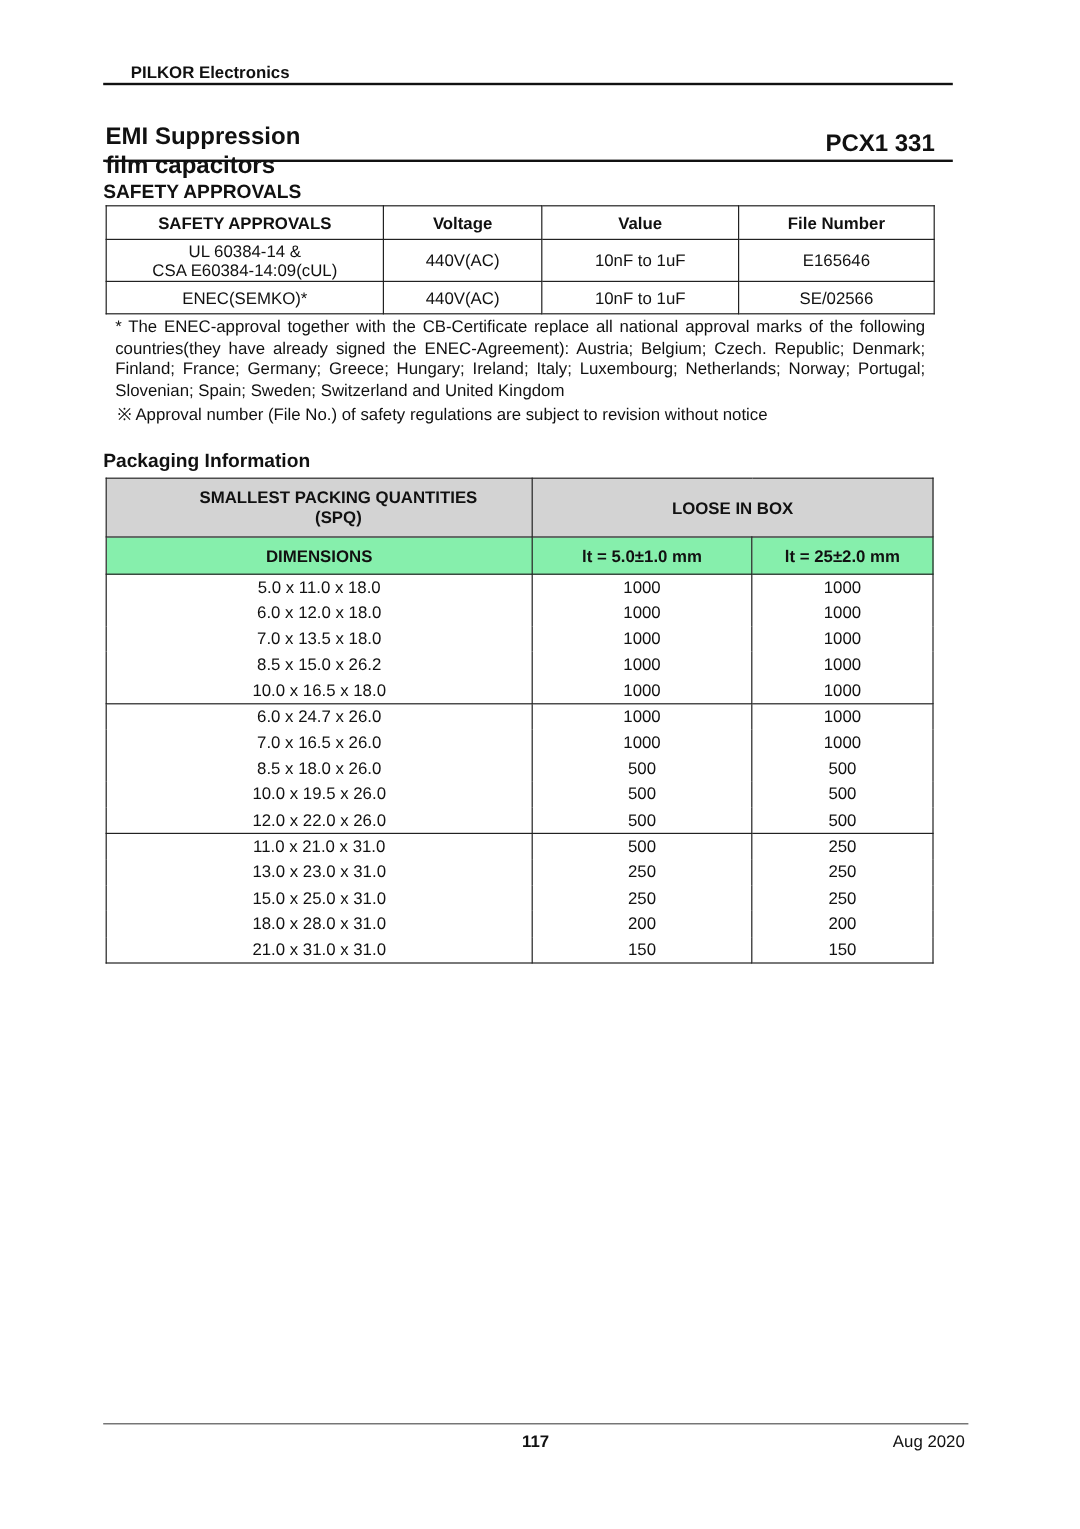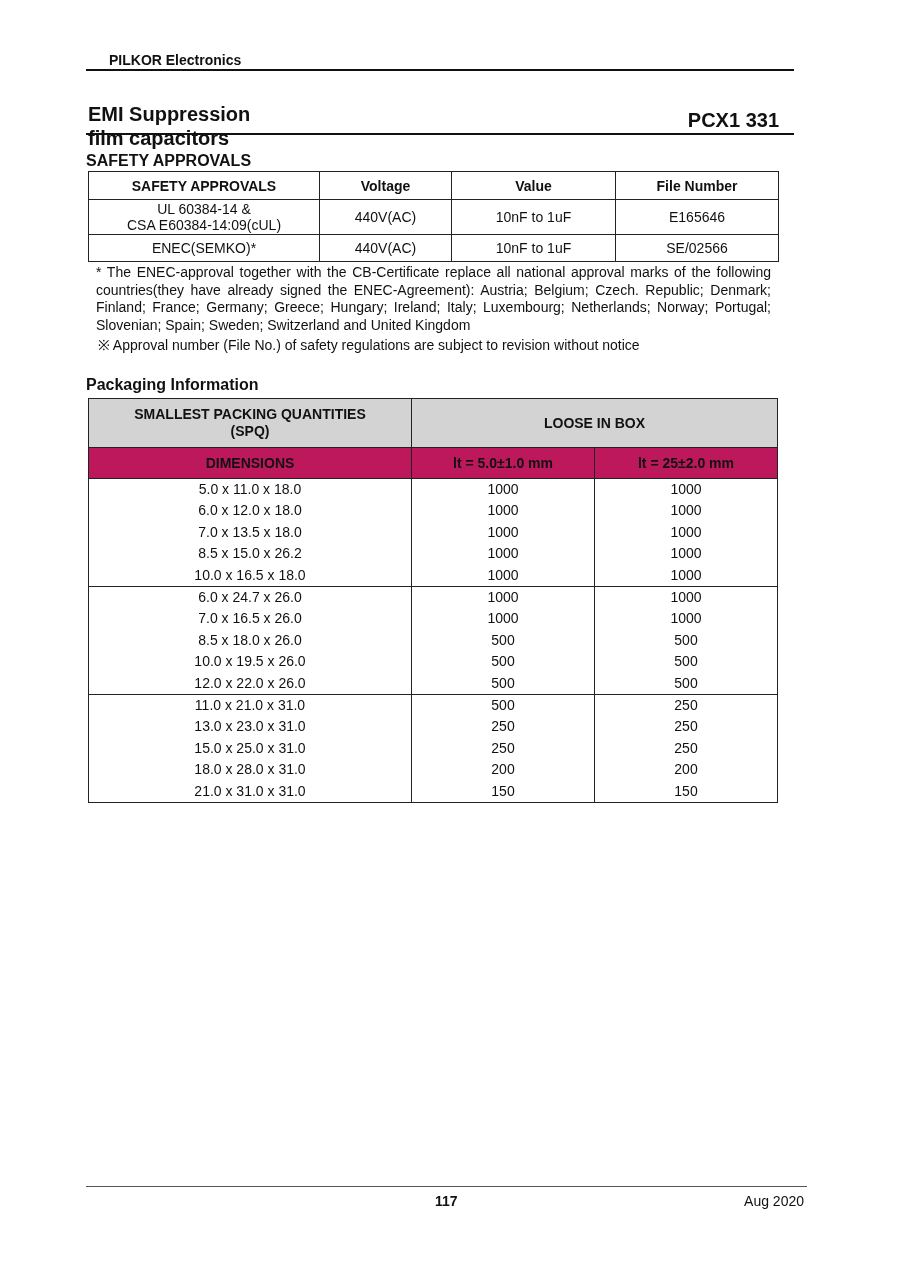--- a/index.html
+++ b/index.html
@@ -14,21 +14,21 @@
     .t1 { left: 88px; top: 171px; width: 691px; font-size: 14px; }
     .t1 td, .t1 th { border: 1.5px solid #222; text-align: center; padding: 0; }
     .t1 th { font-weight: bold; height: 27px; }
     .t1 td { height: 34px; line-height: 16px; margin-top: 36px; }
     .t1 tr.r2 td { height: 26px; }
     .note { left: 96px; width: 675px; font-size: 14px; line-height: 17.5px; text-align: justify; }
     .note2 { left: 98px; font-size: 14px; }
     .t2 { left: 88px; top: 398px; width: 690px; font-size: 14px; }
     .t2 td, .t2 th { border: 1.2px solid #222; text-align: center; padding: 0; }
     .t2 th.gray { background: #d3d3d3; height: 48px; line-height: 17px; }
-    .t2 th.sub { height: 30px; background: #be185d; margin-left: 28px; }
+    .t2 th.sub { height: 30px; background: #86efac; margin-left: 28px; }
     .t2 td { height: 21.4px; line-height: 21.4px; border-top: none; border-bottom: none; margin-top: 24px; }
     .t2 tr.grpend td { border-bottom: 1.2px solid #222; }
     .foot-rule { left: 86px; top: 1186px; width: 721px; height: 1px; background: #555; }
     .page { left: 435px; top: 1193px; font-size: 14px; font-weight: bold; }
     .date { right: 96px; top: 1193px; font-size: 14px; font-weight: normal; text-align: center; }
   </style>
 </head>
 <body>
 
 <div class="abs brand">PILKOR Electronics</div>
@@ -69,21 +69,21 @@
   </table>
 
 <div class="abs note" style="top:264px;">* The ENEC-approval together with the CB-Certificate replace all national approval marks of the following countries(they have already signed the ENEC-Agreement): Austria; Belgium; Czech. Republic; Denmark; Finland; France; Germany; Greece; Hungary; Ireland; Italy; Luxembourg; Netherlands; Norway; Portugal; Slovenian; Spain; Sweden; Switzerland and United Kingdom</div>
 <div class="abs note2" style="top:335px;">※ Approval number (File No.) of safety regulations are subject to revision without notice</div>
 
 <div class="abs h2" style="top:376px;">Packaging Information</div>
 
 <table class="abs t2">
   <tbody>
       <tr>
-    <th class="gray" style="width:322px;">
+    <th class="gray" style="width:322px;padding-left:32px;">
       <div>SMALLEST PACKING QUANTITIES</div>
       <div>(SPQ)</div>
     </th>
     <th class="gray" colspan="2">LOOSE IN BOX</th>
   </tr>
   <tr>
     <th class="sub">DIMENSIONS</th>
     <th class="sub" style="width:182px;text-align:center;">lt = 5.0±1.0 mm</th>
     <th class="sub">lt = 25±2.0 mm</th>
   </tr>

